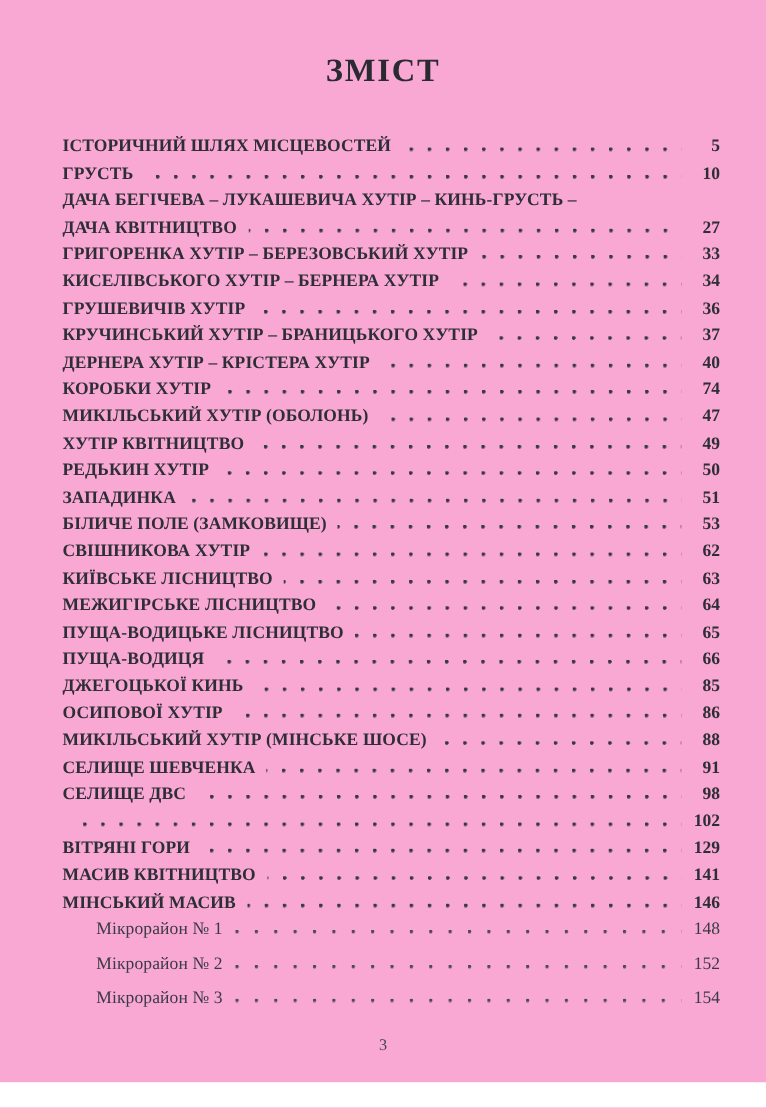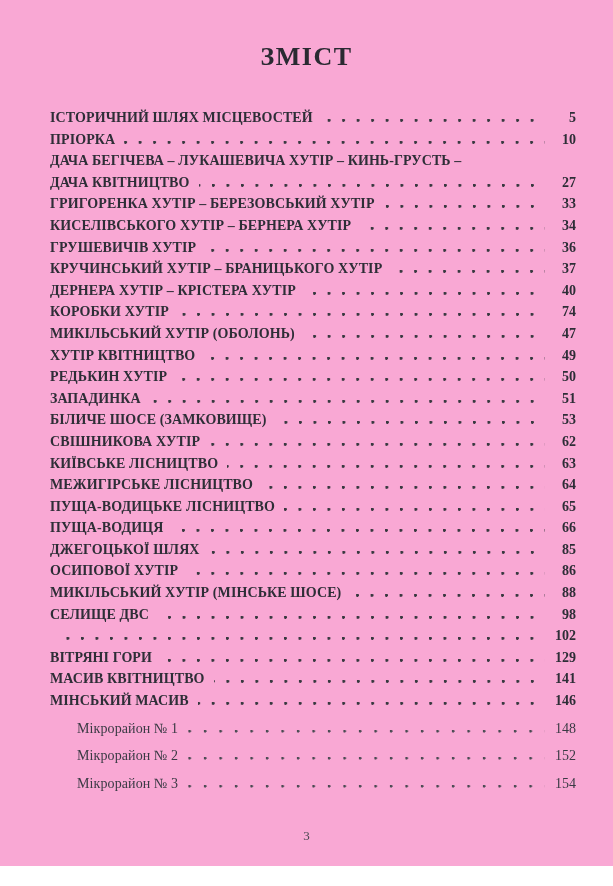--- a/index.html
+++ b/index.html
@@ -61,21 +61,21 @@
     min-width: 26px;
     text-align: right;
     color: #2e2e37;
   }
   .row.sub {
     height: 27.6px;
     padding-left: 27px;
     align-items: baseline;
   }
   .row.sub.first {
-    margin-top: 6px;
+    margin-top: 0;
   }
   .row.sub .label {
     font-weight: 400;
     font-size: 14px;
     letter-spacing: 0.1px;
     color: #3a3a44;
   }
   .row.sub .pagenum {
     font-weight: 400;
     color: #3a3a44;
@@ -102,21 +102,21 @@
 <div class="page">
   <div class="doc-title">ЗМІСТ</div>
 
   <div class="toc" id="toc-list">
       <div class="row">
         <span class="label">ІСТОРИЧНИЙ ШЛЯХ МІСЦЕВОСТЕЙ</span>
         <span class="leader"></span>
         <span class="pagenum">5</span>
       </div>
       <div class="row">
-        <span class="label">ПРІОРКА</span>
+        <span class="label">ГРУСТЬ</span>
         <span class="leader"></span>
         <span class="pagenum">10</span>
       </div>
       <div class="row">
         <span class="label">ДАЧА БЕГІЧЕВА – ЛУКАШЕВИЧА ХУТІР – КИНЬ-ГРУСТЬ –</span>
       </div>
       <div class="row">
         <span class="label">ДАЧА КВІТНИЦТВО</span>
         <span class="leader"></span>
         <span class="pagenum">27</span>
@@ -165,21 +165,21 @@
         <span class="label">РЕДЬКИН ХУТІР</span>
         <span class="leader"></span>
         <span class="pagenum">50</span>
       </div>
       <div class="row">
         <span class="label">ЗАПАДИНКА</span>
         <span class="leader"></span>
         <span class="pagenum">51</span>
       </div>
       <div class="row">
-        <span class="label">БІЛИЧЕ ШОСЕ (ЗАМКОВИЩЕ)</span>
+        <span class="label">БІЛИЧЕ ПОЛЕ (ЗАМКОВИЩЕ)</span>
         <span class="leader"></span>
         <span class="pagenum">53</span>
       </div>
       <div class="row">
         <span class="label">СВІШНИКОВА ХУТІР</span>
         <span class="leader"></span>
         <span class="pagenum">62</span>
       </div>
       <div class="row">
         <span class="label">КИЇВСЬКЕ ЛІСНИЦТВО</span>
@@ -195,33 +195,38 @@
         <span class="label">ПУЩА-ВОДИЦЬКЕ ЛІСНИЦТВО</span>
         <span class="leader"></span>
         <span class="pagenum">65</span>
       </div>
       <div class="row">
         <span class="label">ПУЩА-ВОДИЦЯ</span>
         <span class="leader"></span>
         <span class="pagenum">66</span>
       </div>
       <div class="row">
-        <span class="label">ДЖЕГОЦЬКОЇ ШЛЯХ</span>
+        <span class="label">ДЖЕГОЦЬКОЇ КИНЬ</span>
         <span class="leader"></span>
         <span class="pagenum">85</span>
       </div>
       <div class="row">
         <span class="label">ОСИПОВОЇ ХУТІР</span>
         <span class="leader"></span>
         <span class="pagenum">86</span>
       </div>
       <div class="row">
         <span class="label">МИКІЛЬСЬКИЙ ХУТІР (МІНСЬКЕ ШОСЕ)</span>
         <span class="leader"></span>
         <span class="pagenum">88</span>
+      </div>
+      <div class="row">
+        <span class="label">СЕЛИЩЕ ШЕВЧЕНКА</span>
+        <span class="leader"></span>
+        <span class="pagenum">91</span>
       </div>
       <div class="row">
         <span class="label">СЕЛИЩЕ ДВС</span>
         <span class="leader"></span>
         <span class="pagenum">98</span>
       </div>
       <div class="row">
         <span class="leader"></span>
         <span class="pagenum">102</span>
       </div>

